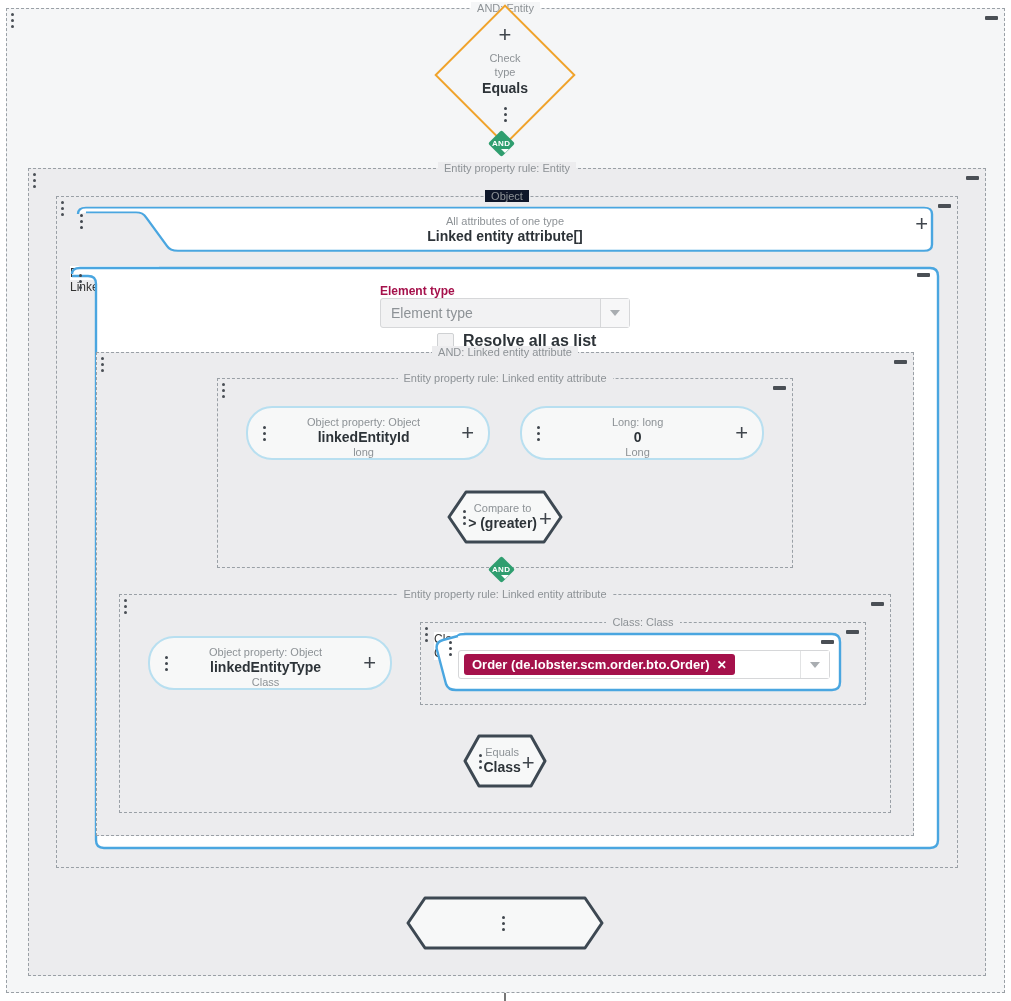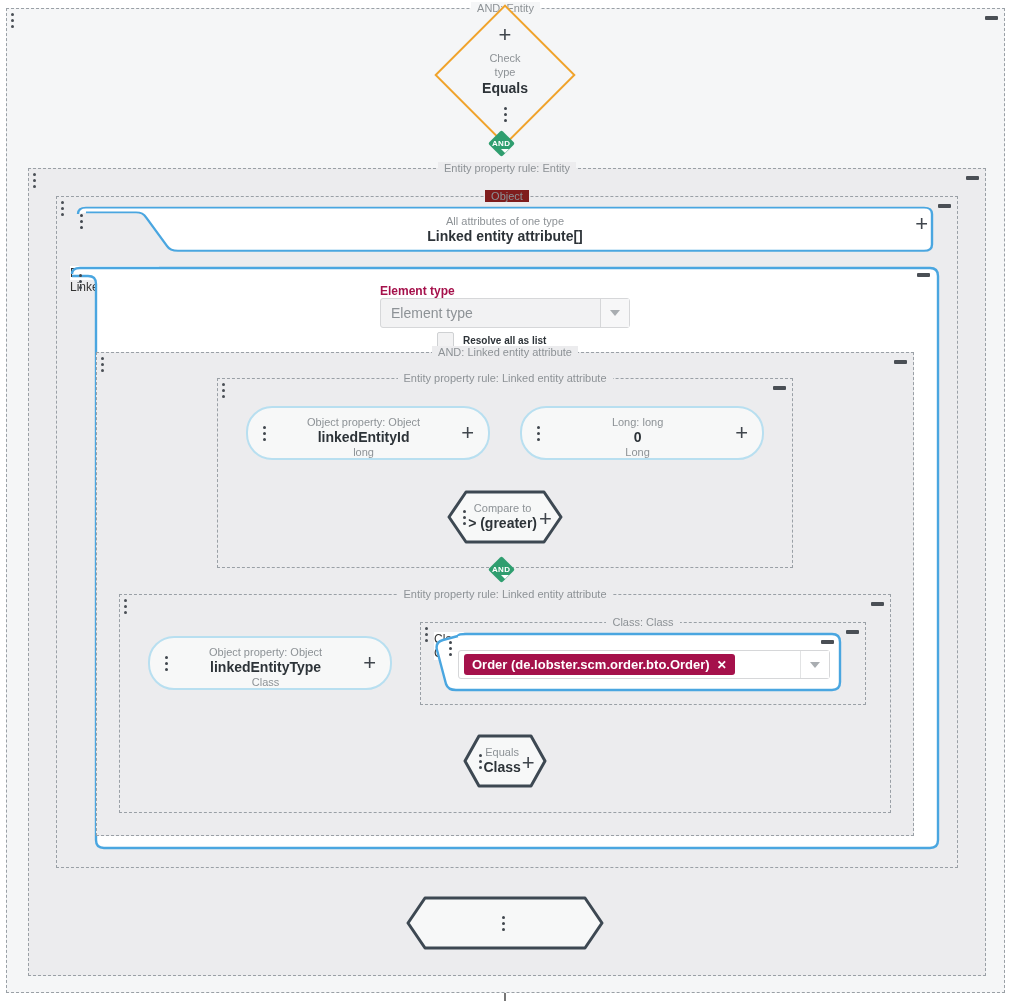--- a/index.html
+++ b/index.html
@@ -201,21 +201,21 @@
   .chk-row {
     position: absolute;
     display: flex; align-items: center; gap: 9px;
   }
   .chk-box {
     width: 15px; height: 15px;
     background: #f2f2f3;
     border: 1px solid #cfd1d3;
     border-radius: 2px;
   }
-  .chk-lbl { font-size: 10px; font-weight: bold; color: #2d3338; }
+  .chk-lbl { font-size: 16px; font-weight: bold; color: #2d3338; }
 
   .tagselect {
     position: absolute;
     height: 29px;
     background: #ffffff;
     border: 1px solid #d6d7d9;
     border-radius: 3px;
     box-sizing: border-box;
     display: flex; align-items: center;
   }
@@ -330,21 +330,21 @@
     <div class="grp-title"><span style="background:#ececee;">Entity property rule: Entity</span></div>
     <div class="handle">
         <i></i>
         <i></i>
         <i></i>
       </div>
     <div class="collapse"></div>
   </div>
 
   <div class="grp" style="left:56px; top:196px; width:902px; height:672px; background:#ececee;">
-    <div class="grp-title"><span style="background:#7f1d1d;">Object</span></div>
+    <div class="grp-title"><span style="background:#0f172a;">Object</span></div>
     <div class="handle">
         <i></i>
         <i></i>
         <i></i>
       </div>
     <div class="collapse"></div>
   </div>
 
   <div class="trap" style="left:70px; top:206px; width:870px; height:48px;">
     <svg viewBox="0 0 870 60" preserveAspectRatio="none">

